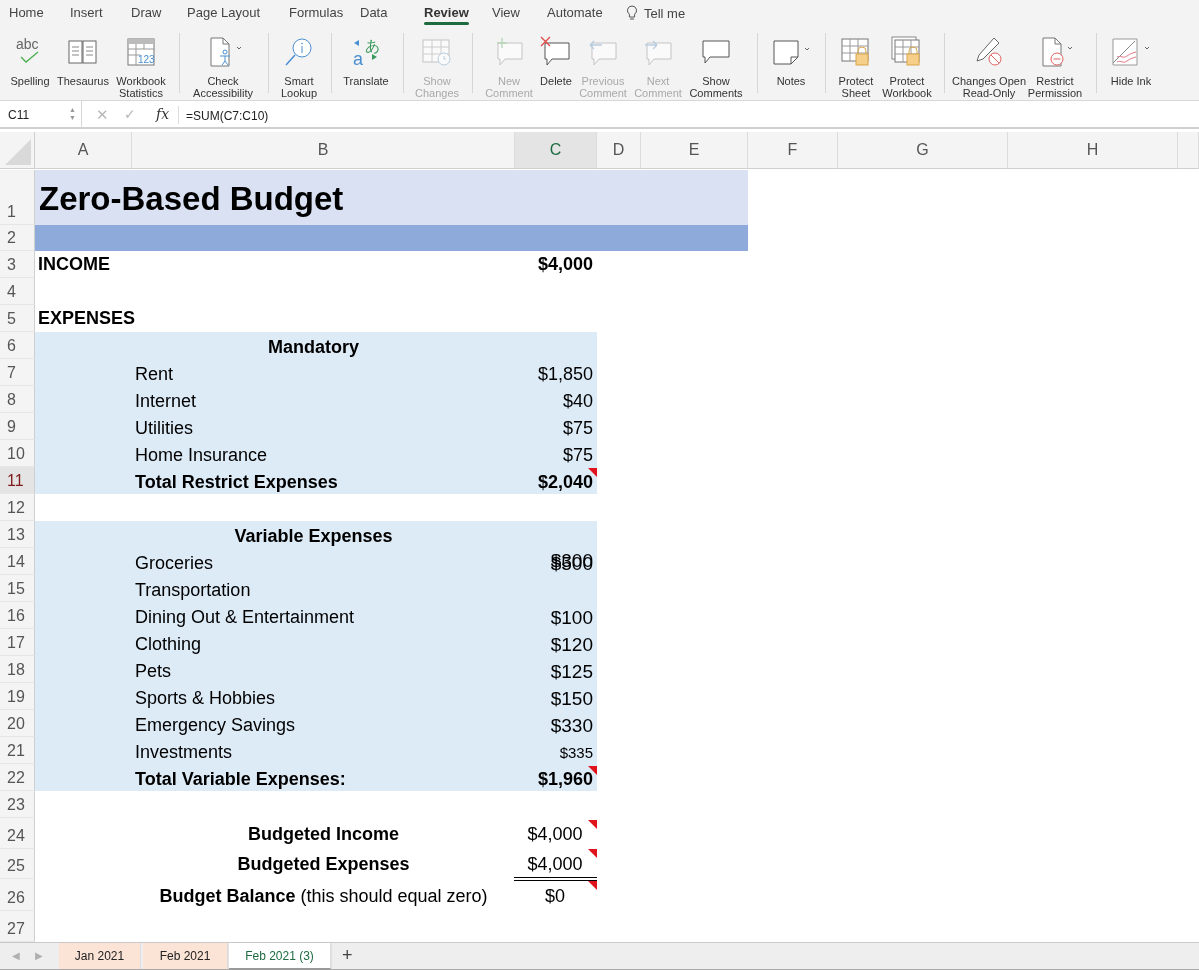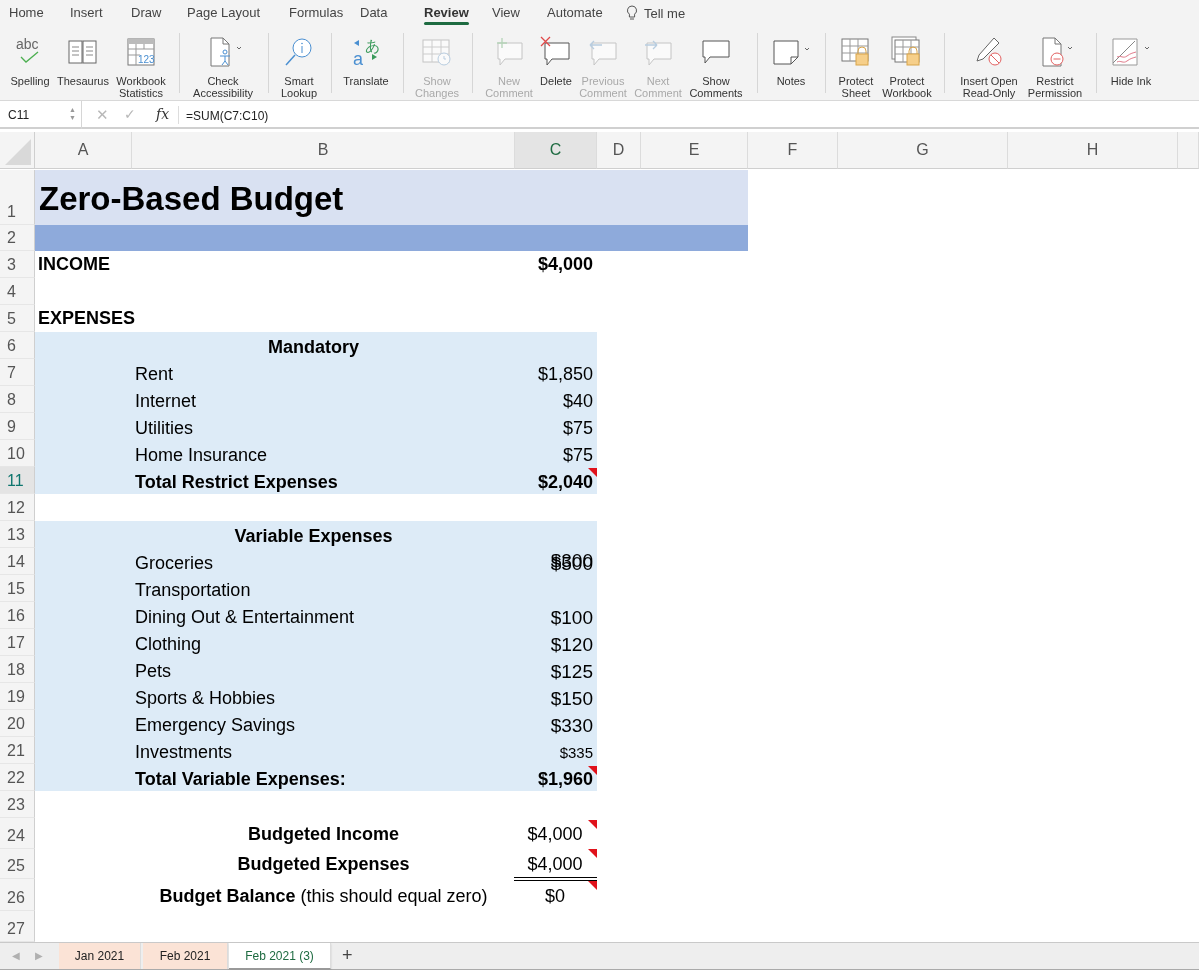--- a/index.html
+++ b/index.html
@@ -29,21 +29,21 @@
   .fx-icon { position: absolute; left: 156px; top: 5px; font-size: 14px; font-style: italic; font-family: "DejaVu Serif", serif; color: #333; }
   .fx-sep { position: absolute; left: 178px; top: 5px; width: 1px; height: 18px; background: #ddd; }
   .formula { position: absolute; left: 186px; top: 8px; font-size: 12px; color: #222; }
 
   
   .colhead { position: absolute; top: 132px; height: 37px; background: #f4f4f4; border-bottom: 1px solid #cfcfcf; border-right: 1px solid #dcdcdc; font-size: 16px; color: #555; display: flex; align-items: center; justify-content: center; }
   .colhead.sel { background: #e4e4e4; color: #1e6b41; }
   .corner { position: absolute; left: 0; top: 132px; width: 35px; height: 37px; background: #f4f4f4; border-right: 1px solid #cfcfcf; border-bottom: 1px solid #cfcfcf; }
   .corner::after { content: ""; position: absolute; right: 3px; bottom: 3px; border-left: 26px solid transparent; border-bottom: 26px solid #d9d9d9; }
   .rowhead { position: absolute; left: 0; width: 35px; background: #f4f4f4; border-right: 1px solid #cfcfcf; border-bottom: 1px solid #e6e6e6; font-size: 16px; color: #555; display: flex; align-items: flex-end; justify-content: flex-start; padding: 0 0 3px 7px; }
-  .rowhead.sel { background: #e4e4e4; color: #0f766e; }
+  .rowhead.sel { background: #e4e4e4; color: #7f1d1d; }
 
   .fill { position: absolute; }
   .cell { position: absolute; font-family: "Liberation Sans", "DejaVu Sans", sans-serif; font-size: 18px; color: #000; white-space: nowrap; display: flex; align-items: center; }
   .bold { font-weight: bold; }
   .ital { }
   .right { justify-content: flex-end; }
   .center { justify-content: center; }
   .comment-flag { position: absolute; width: 0; height: 0; border-left: 9px solid transparent; border-top: 9px solid #e0121b; }
 
   
@@ -252,21 +252,21 @@
   <div class="sep" style="left:944px"></div>
 
   <div class="btn" style="left:955px;width:68px">
     <div class="ico">
         <svg width="34" height="34" viewBox="0 0 34 34">
           <path d="M22 3l5 5-16 16-6 2 2-6z" fill="#fff" stroke="#666"></path>
           <circle cx="23" cy="24" r="6" fill="#fff" stroke="#e26060"></circle>
           <path d="M19 20l8 8" stroke="#e26060"></path>
         </svg>
       </div>
-    <div class="lbl"><span>Insert Open</span><br><span>Read-Only</span></div>
+    <div class="lbl"><span>Changes Open</span><br><span>Read-Only</span></div>
   </div>
 
   <div class="btn" style="left:1026px;width:58px">
     <div class="ico">
         <svg width="44" height="34" viewBox="0 0 44 34">
           <path d="M10 3h12l6 6v22H10z" fill="#fff" stroke="#777"></path>
           <path d="M22 3v6h6" fill="none" stroke="#777"></path>
           <circle cx="24" cy="24" r="6" fill="#fff" stroke="#e26060"></circle>
           <path d="M20.5 24h7" stroke="#e26060"></path>
           <path d="M35 12l2 2 2-2" fill="none" stroke="#666"></path>

